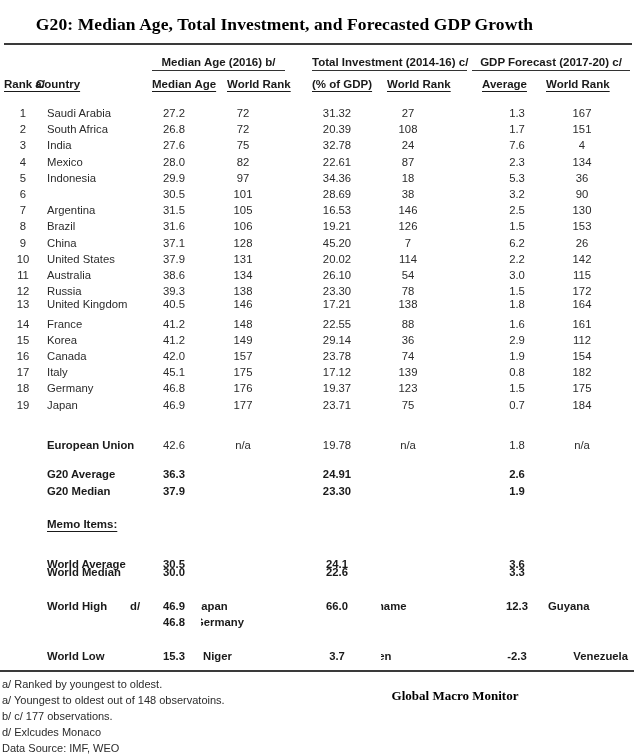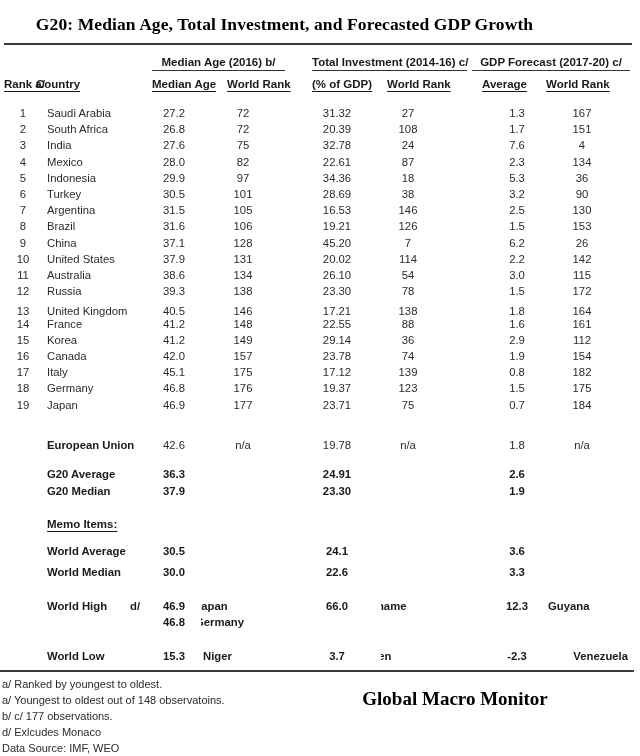--- a/index.html
+++ b/index.html
@@ -151,21 +151,21 @@
     white-space: nowrap;
   }
   .brand {
     position: absolute;
     left: 330px;
     top: 688px;
     width: 250px;
     text-align: center;
     font-family: "Liberation Serif", serif;
     font-weight: bold;
-    font-size: 19px;
+    font-size: 13px;
     color: #000;
     white-space: nowrap;
   }
 </style>
 </head>
 <body>
 
 <div id="sheet">
 
   <div class="title">G20: Median Age, Total Investment, and Forecasted GDP Growth</div>
@@ -236,21 +236,20 @@
         <div class="cell c-country">Indonesia</div>
         <div class="cell c-age">29.9</div>
         <div class="cell c-agerank">97</div>
         <div class="cell c-inv">34.36</div>
         <div class="cell c-invrank">18</div>
         <div class="cell c-gdp">5.3</div>
         <div class="cell c-gdprank">36</div>
       </div>
       <div class="row" style="top: 186px;">
         <div class="cell c-rank">6</div>
-        <div class="cell c-country">Turkey</div>
         <div class="cell c-age">30.5</div>
         <div class="cell c-agerank">101</div>
         <div class="cell c-inv">28.69</div>
         <div class="cell c-invrank">38</div>
         <div class="cell c-gdp">3.2</div>
         <div class="cell c-gdprank">90</div>
       </div>
       <div class="row" style="top: 202.2px;">
         <div class="cell c-rank">7</div>
         <div class="cell c-country">Argentina</div>
@@ -304,21 +303,21 @@
       <div class="row" style="top: 283.2px;">
         <div class="cell c-rank">12</div>
         <div class="cell c-country">Russia</div>
         <div class="cell c-age">39.3</div>
         <div class="cell c-agerank">138</div>
         <div class="cell c-inv">23.30</div>
         <div class="cell c-invrank">78</div>
         <div class="cell c-gdp">1.5</div>
         <div class="cell c-gdprank">172</div>
       </div>
-      <div class="row" style="top: 303px; text-decoration: underline;">
+      <div class="row" style="top: 296px; text-decoration: underline;">
         <div class="cell c-rank">13</div>
         <div class="cell c-country">United Kingdom</div>
         <div class="cell c-age">40.5</div>
         <div class="cell c-agerank">146</div>
         <div class="cell c-inv">17.21</div>
         <div class="cell c-invrank">138</div>
         <div class="cell c-gdp">1.8</div>
         <div class="cell c-gdprank">164</div>
       </div>
       <div class="row" style="top: 315.6px;">
@@ -396,21 +395,21 @@
         <div class="cell c-inv bold">24.91</div>
         <div class="cell c-gdp bold">2.6</div>
       </div>
       <div class="row" style="top: 483px;">
         <div class="cell c-lbl bold">G20 Median</div>
         <div class="cell c-age bold">37.9</div>
         <div class="cell c-inv bold">23.30</div>
         <div class="cell c-gdp bold">1.9</div>
       </div>
       <div class="memo-head" style="top: 518px;">Memo Items:</div>
-      <div class="row" style="top: 543px;">
+      <div class="row" style="top: 556px;">
         <div class="cell c-lbl bold">World Average</div>
         <div class="cell c-age bold">30.5</div>
         <div class="cell c-inv bold">24.1</div>
         <div class="cell c-gdp bold">3.6</div>
       </div>
       <div class="row" style="top: 564px;">
         <div class="cell c-lbl bold">World Median</div>
         <div class="cell c-age bold">30.0</div>
         <div class="cell c-inv bold">22.6</div>
         <div class="cell c-gdp bold">3.3</div>

